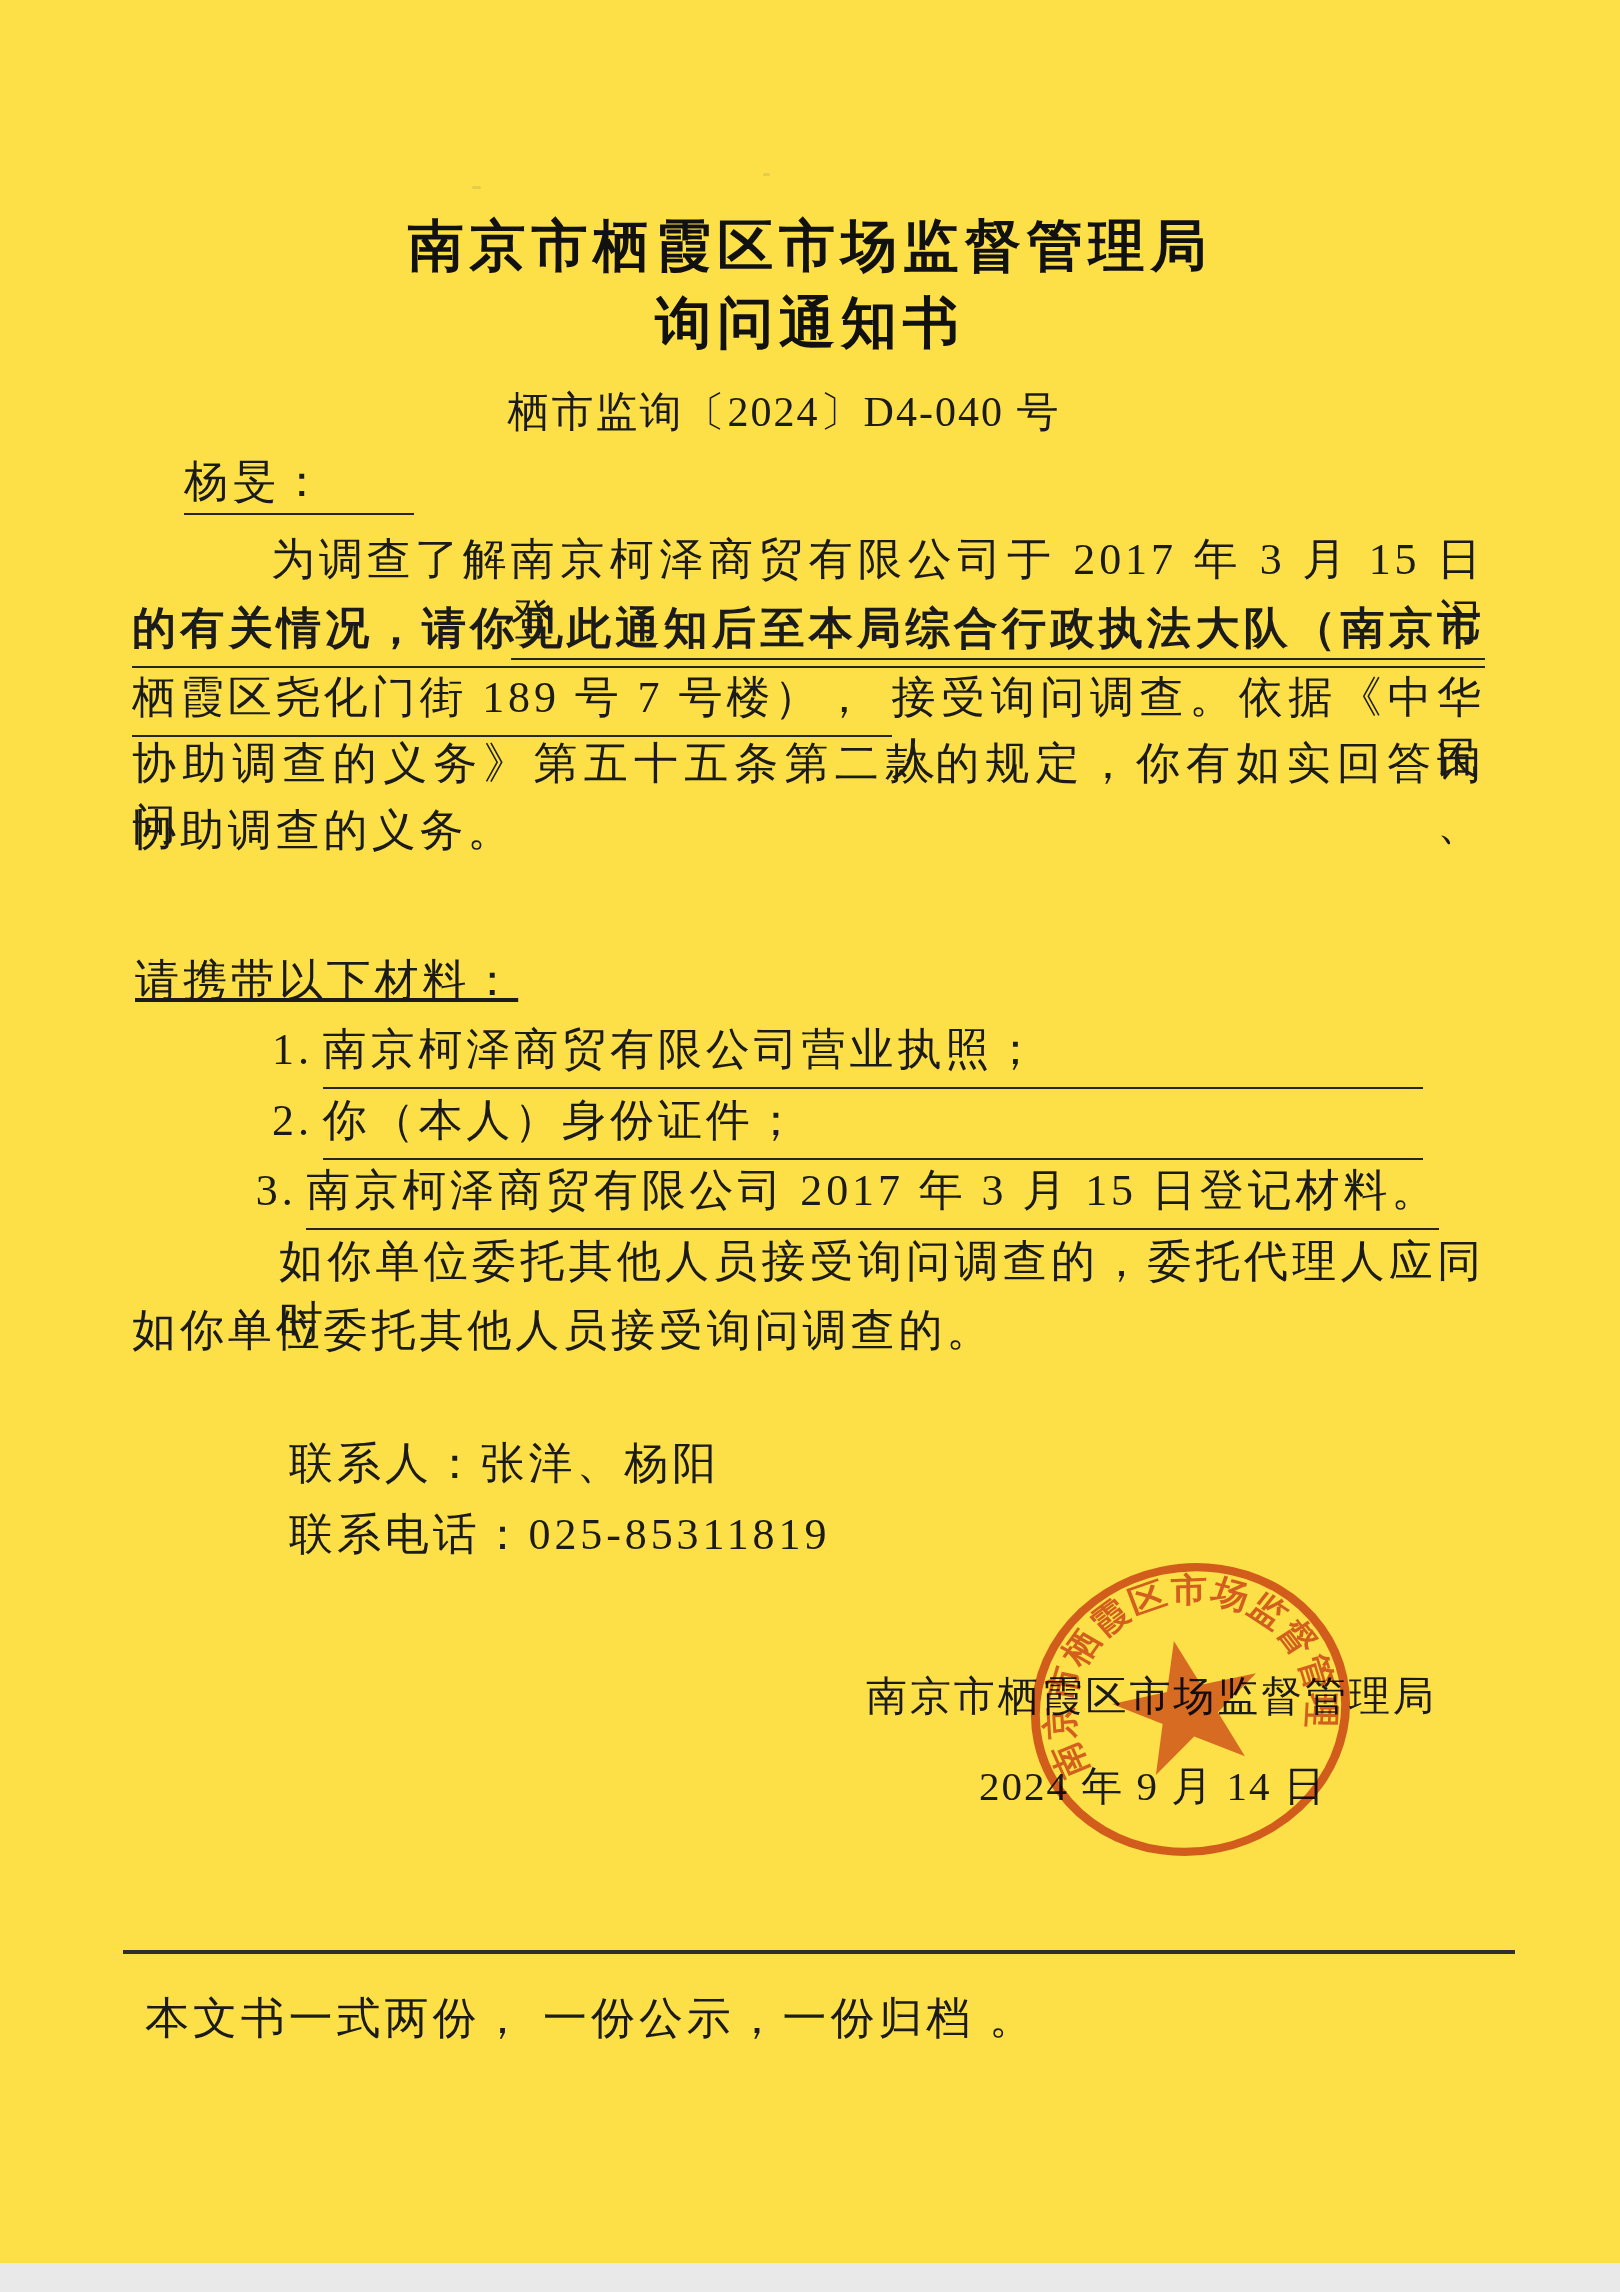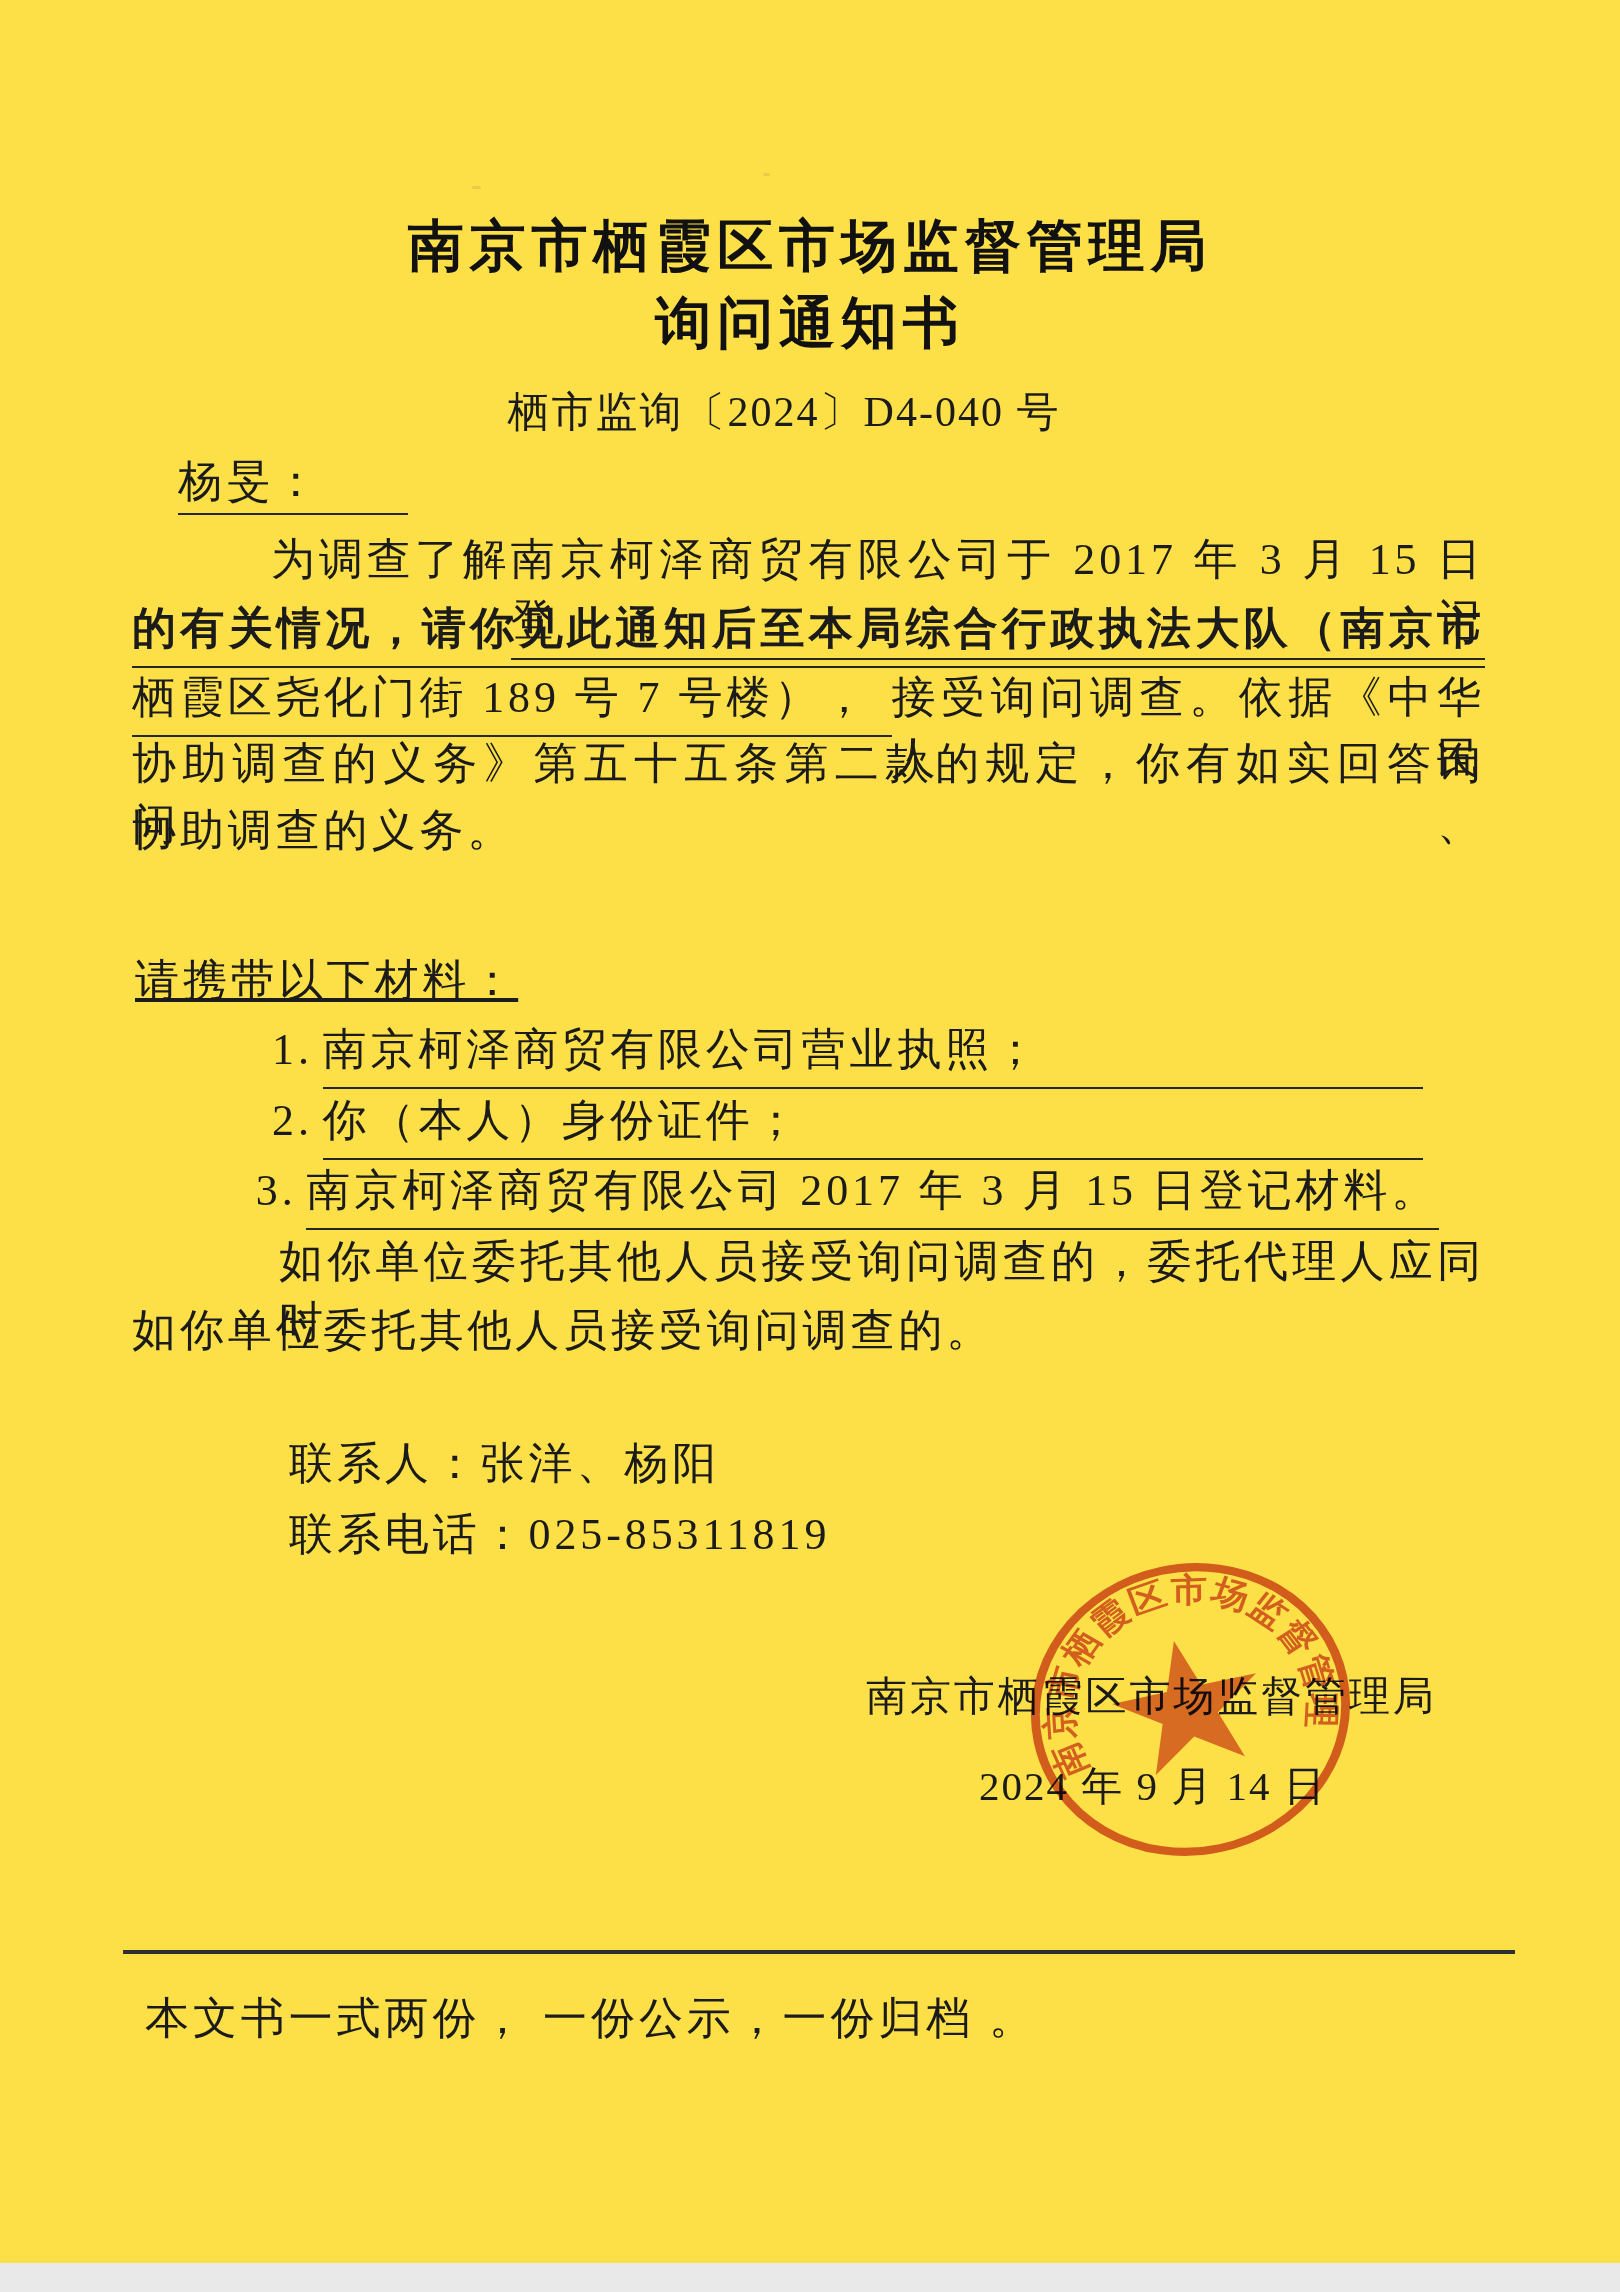--- a/index.html
+++ b/index.html
@@ -48,21 +48,21 @@
 
 <div class="page">
 
   <div class="speck" style="left:472px; top:186px; width:8.8px; height:2.9px;"></div>
   <div class="speck" style="left:763px; top:173px; width:6.9px; height:2.9px;"></div>
 
   <div class="title" style="top:209px;">南京市栖霞区市场监督管理局</div>
   <div class="title" style="top:286px;">询问通知书</div>
   <div class="docnum" style="top:384px;">栖市监询〔2024〕D4-040 号</div>
 
-  <div class="line" style="left:178px; top:451px;">
+  <div class="line" style="left:184px; top:451px;">
     <span class="u" style="padding-right:86px;">杨旻：</span>
   </div>
 
   <div class="line flexrow" style="left:271px; top:529px; width:1214px;">
     <span>为调查了解</span>
     <span class="u fill jlast">南京柯泽商贸有限公司于 2017 年 3 月 15 日登记</span>
   </div>
 
   <div class="line" style="left:132px; top:598px; width:1353px;">
     <span class="u blocku jlast">的有关情况，请你见此通知后至本局综合行政执法大队（南京市</span>

